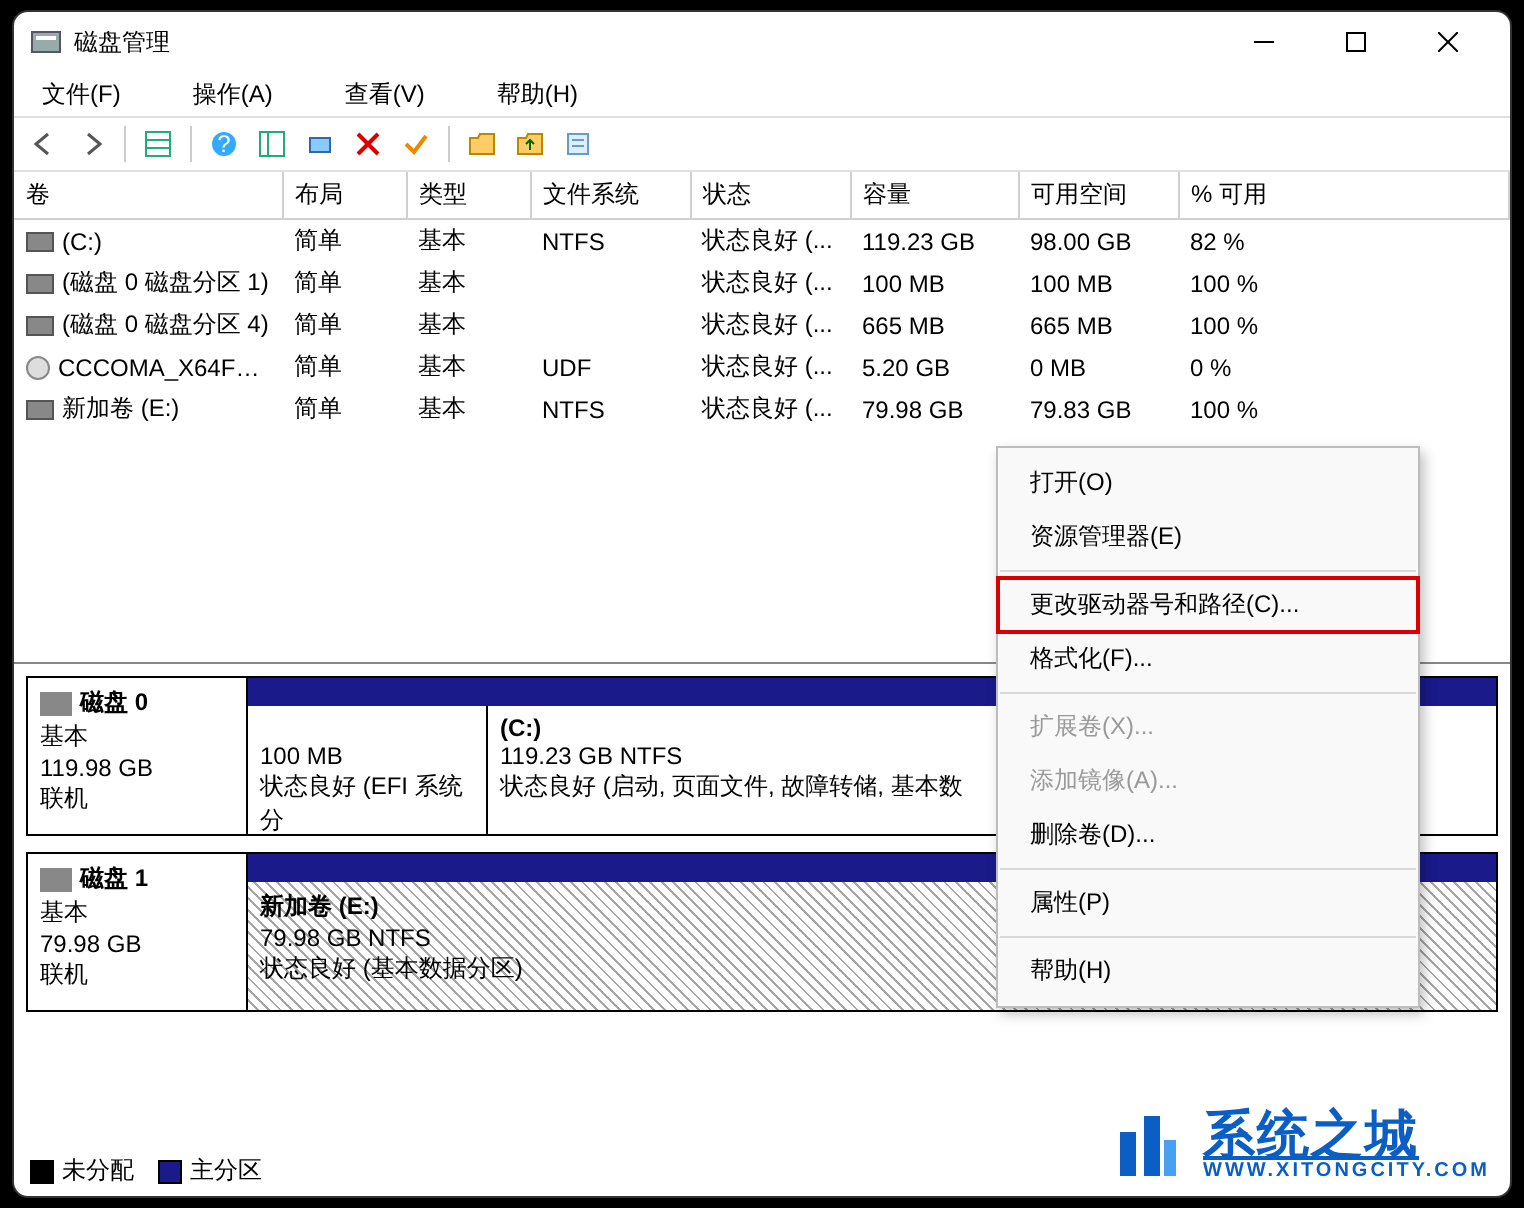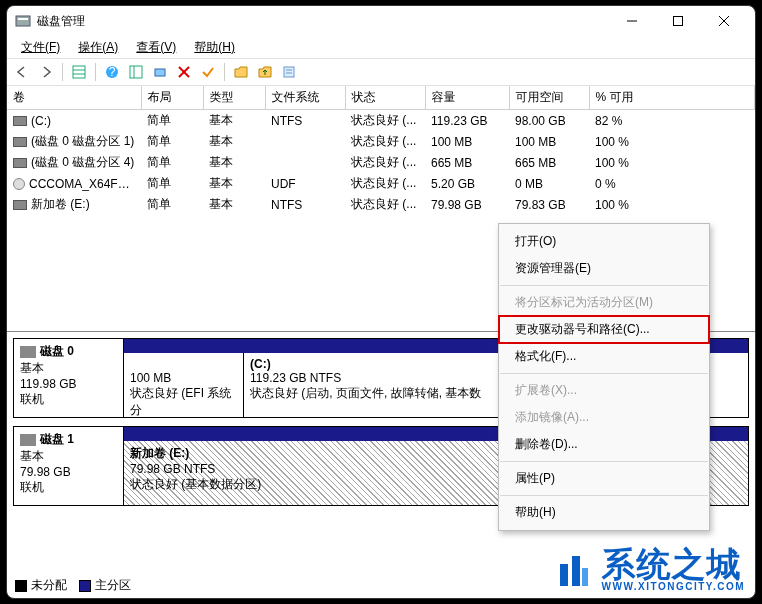--- a/index.html
+++ b/index.html
@@ -3,21 +3,21 @@
 <meta charset="utf-8">
 <style>
 * { box-sizing: border-box; margin: 0; padding: 0; font-family: "Microsoft YaHei", "Segoe UI", Tahoma, sans-serif; font-size: 12px; }
 body { background: #000; width: 762px; height: 604px; overflow: hidden; position: relative; }
 .window { position: absolute; left: 6px; top: 5px; width: 750px; height: 594px; background: #fff; border-radius: 8px; border: 1px solid #333; overflow: hidden; }
 .titlebar { height: 30px; display: flex; align-items: center; padding: 0 8px; justify-content: flex-end; }
 .titlebar .icon { width: 16px; height: 16px; margin-right: 6px; }
 .titlebar .title { flex: 1; font-size: 12px; }
 .winbtns { display: flex; gap: 0; }
 .winbtn { width: 46px; height: 30px; display: flex; align-items: center; justify-content: center; }
-.menubar { height: 22px; display: flex; align-items: center; padding: 0 6px; gap: 2px; text-decoration: underline; }
+.menubar { height: 22px; display: flex; align-items: center; padding: 0 6px; gap: 20px; }
 .menuitem { padding: 2px 8px; }
 .toolbar { height: 28px; border-top: 1px solid #e0e0e0; border-bottom: 1px solid #e0e0e0; display: flex; align-items: center; padding: 0 4px; gap: 2px; }
 .tbtn { width: 22px; height: 22px; display: flex; align-items: center; justify-content: center; }
 .tsep { width: 1px; height: 18px; background: #ccc; margin: 0 3px; }
 
 .table-wrap { height: 246px; overflow: auto; border-bottom: 1px solid #888; }
 table { width: 100%; border-collapse: collapse; table-layout: fixed; }
 th { text-align: left; padding: 3px 6px; border-right: 1px solid #d0d0d0; border-bottom: 1px solid #d0d0d0; font-weight: normal; background: #fff; white-space: nowrap; overflow: hidden; }
 td { padding: 2px 6px; white-space: nowrap; overflow: hidden; text-overflow: ellipsis; }
 .vol-icon { display: inline-block; width: 14px; height: 10px; background: #888; border: 1px solid #555; margin-right: 4px; vertical-align: middle; position: relative; }
@@ -36,21 +36,21 @@
 .part .pname { font-weight: bold; }
 .part.hatched::before { content: ""; position: absolute; inset: 0; background: repeating-linear-gradient(45deg, transparent, transparent 3px, rgba(0,0,0,0.35) 3px, rgba(0,0,0,0.35) 4px); pointer-events: none; }
 
 .legend { position: absolute; bottom: 4px; left: 8px; display: flex; gap: 12px; align-items: center; font-size: 12px; }
 .swatch { display: inline-block; width: 12px; height: 12px; border: 1px solid #000; margin-right: 4px; vertical-align: middle; }
 .swatch.black { background: #000; }
 .swatch.blue { background: #1a1a8a; }
 
 .watermark { position: absolute; right: 10px; bottom: 6px; display: flex; align-items: center; gap: 8px; }
 .watermark .logo { width: 40px; height: 40px; }
-.watermark .txt { font-size: 34px; font-weight: bold; color: #0b5fc4; letter-spacing: 1px; line-height: 1; }
+.watermark .txt { font-size: 26px; font-weight: bold; color: #0b5fc4; letter-spacing: 1px; line-height: 1; text-decoration: underline; }
 .watermark .sub { font-size: 10px; color: #0b5fc4; letter-spacing: 1.5px; font-weight: bold; }
 
 .ctxmenu { position: absolute; left: 498px; top: 223px; width: 212px; background: #f9f9f9; border: 1px solid #bdbdbd; box-shadow: 2px 3px 6px rgba(0,0,0,0.25); padding: 4px 0; }
 .ctxitem { padding: 5px 16px; font-size: 12px; }
 .ctxitem.disabled { color: #9a9a9a; }
 .ctxsep { height: 1px; background: #d8d8d8; margin: 3px 1px; }
 .ctxitem.highlight { outline: 2px solid #d80000; outline-offset: -1px; }
 </style>
 </head>
 <body>
@@ -301,21 +301,20 @@
       <div class="sub">WWW.XITONGCITY.COM</div>
     </div>
   </div>
 
 </div>
 
 <div class="ctxmenu">
   <div class="ctxitem">打开(O)</div>
   <div class="ctxitem">资源管理器(E)</div>
   <div class="ctxsep"></div>
-  <div class="ctxitem disabled">将分区标记为活动分区(M)</div>
   <div class="ctxitem highlight">更改驱动器号和路径(C)...</div>
   <div class="ctxitem">格式化(F)...</div>
   <div class="ctxsep"></div>
   <div class="ctxitem disabled">扩展卷(X)...</div>
   <div class="ctxitem disabled">添加镜像(A)...</div>
   <div class="ctxitem">删除卷(D)...</div>
   <div class="ctxsep"></div>
   <div class="ctxitem">属性(P)</div>
   <div class="ctxsep"></div>
   <div class="ctxitem">帮助(H)</div>

